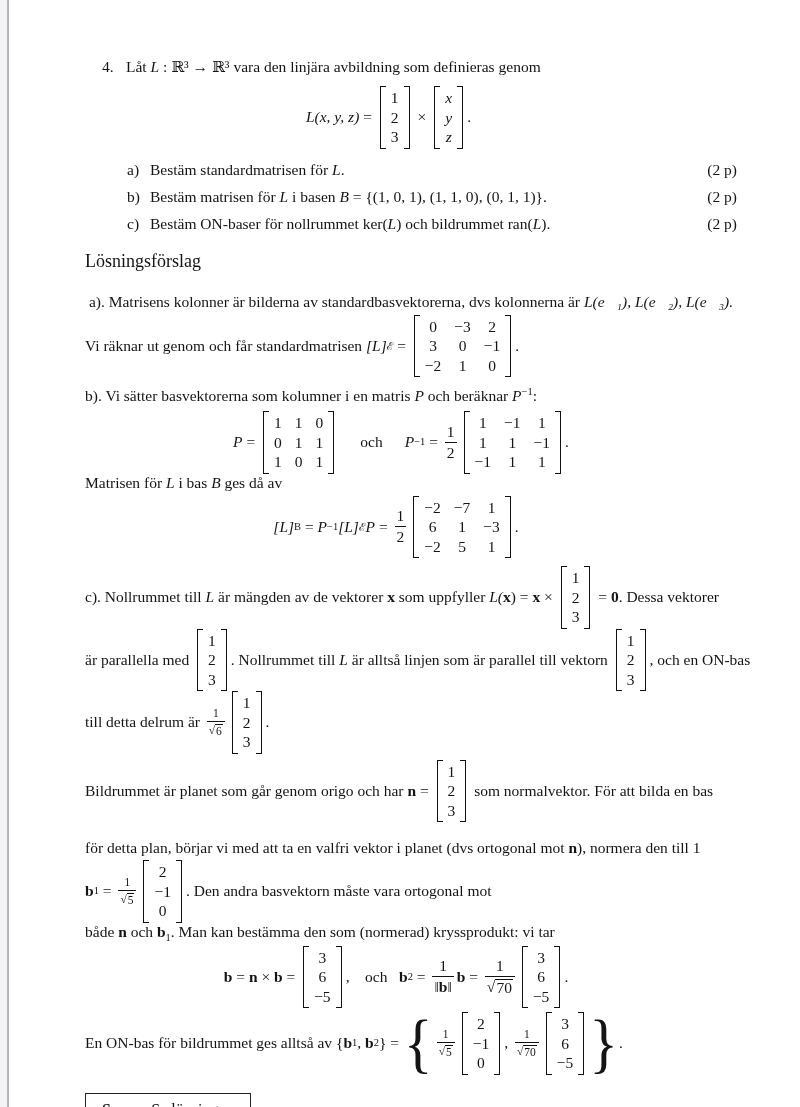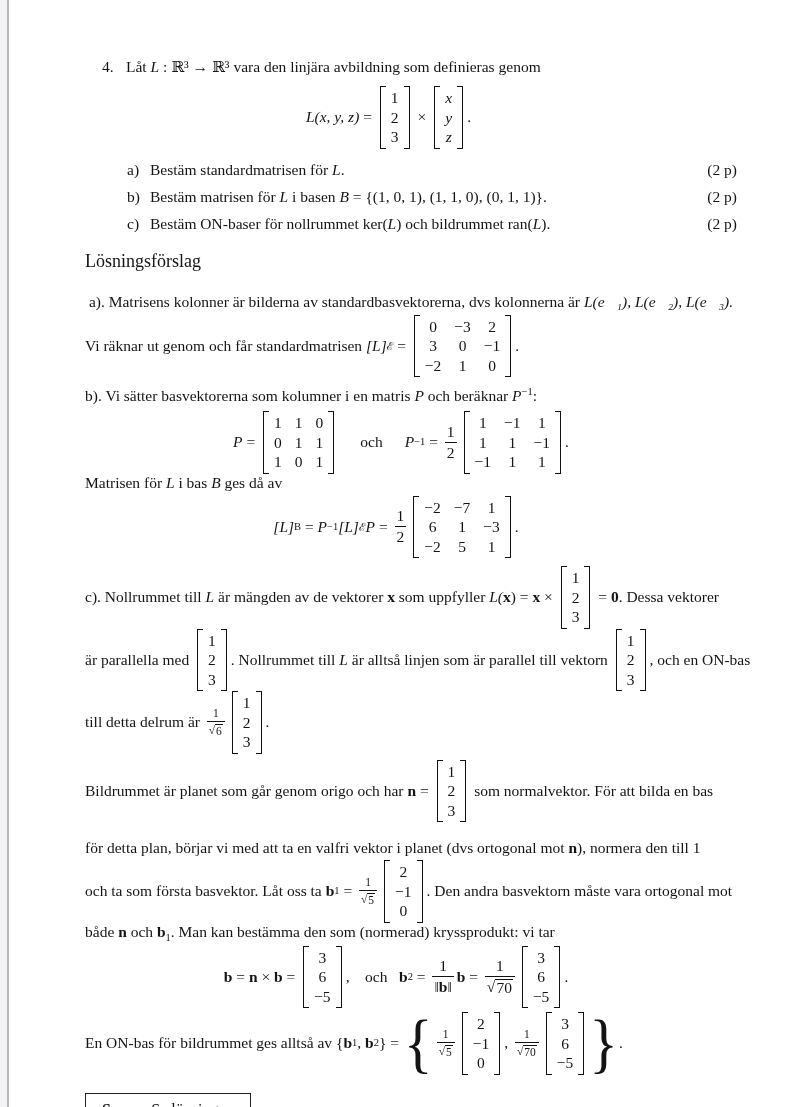--- a/index.html
+++ b/index.html
@@ -311,21 +311,20 @@
           <span>3</span>
         </span>
         <span class="br r"></span>
       </span>
     <span class="t"> som normalvektor. För att bilda en bas</span>
   </div>
   <div class="block" style="margin-top:17px;">
     <span class="t">för detta plan, börjar vi med att ta en valfri vektor i planet (dvs ortogonal mot </span><span class="t bd">n</span><span class="t">), normera den till 1</span>
   </div>
   <div class="line" style="margin-top:3px;">
-    <span class="t">och ta som första basvektor. Låt oss ta </span>
       <span class="t bd">b</span>
       <sub>1</sub>
       <span class="t"> = </span>
     <span class="frac small">
         <span class="num">1</span>
         <span class="den">
           <span class="sq">
             <span class="sym">√</span>
             <span class="n">5</span>
           </span>

